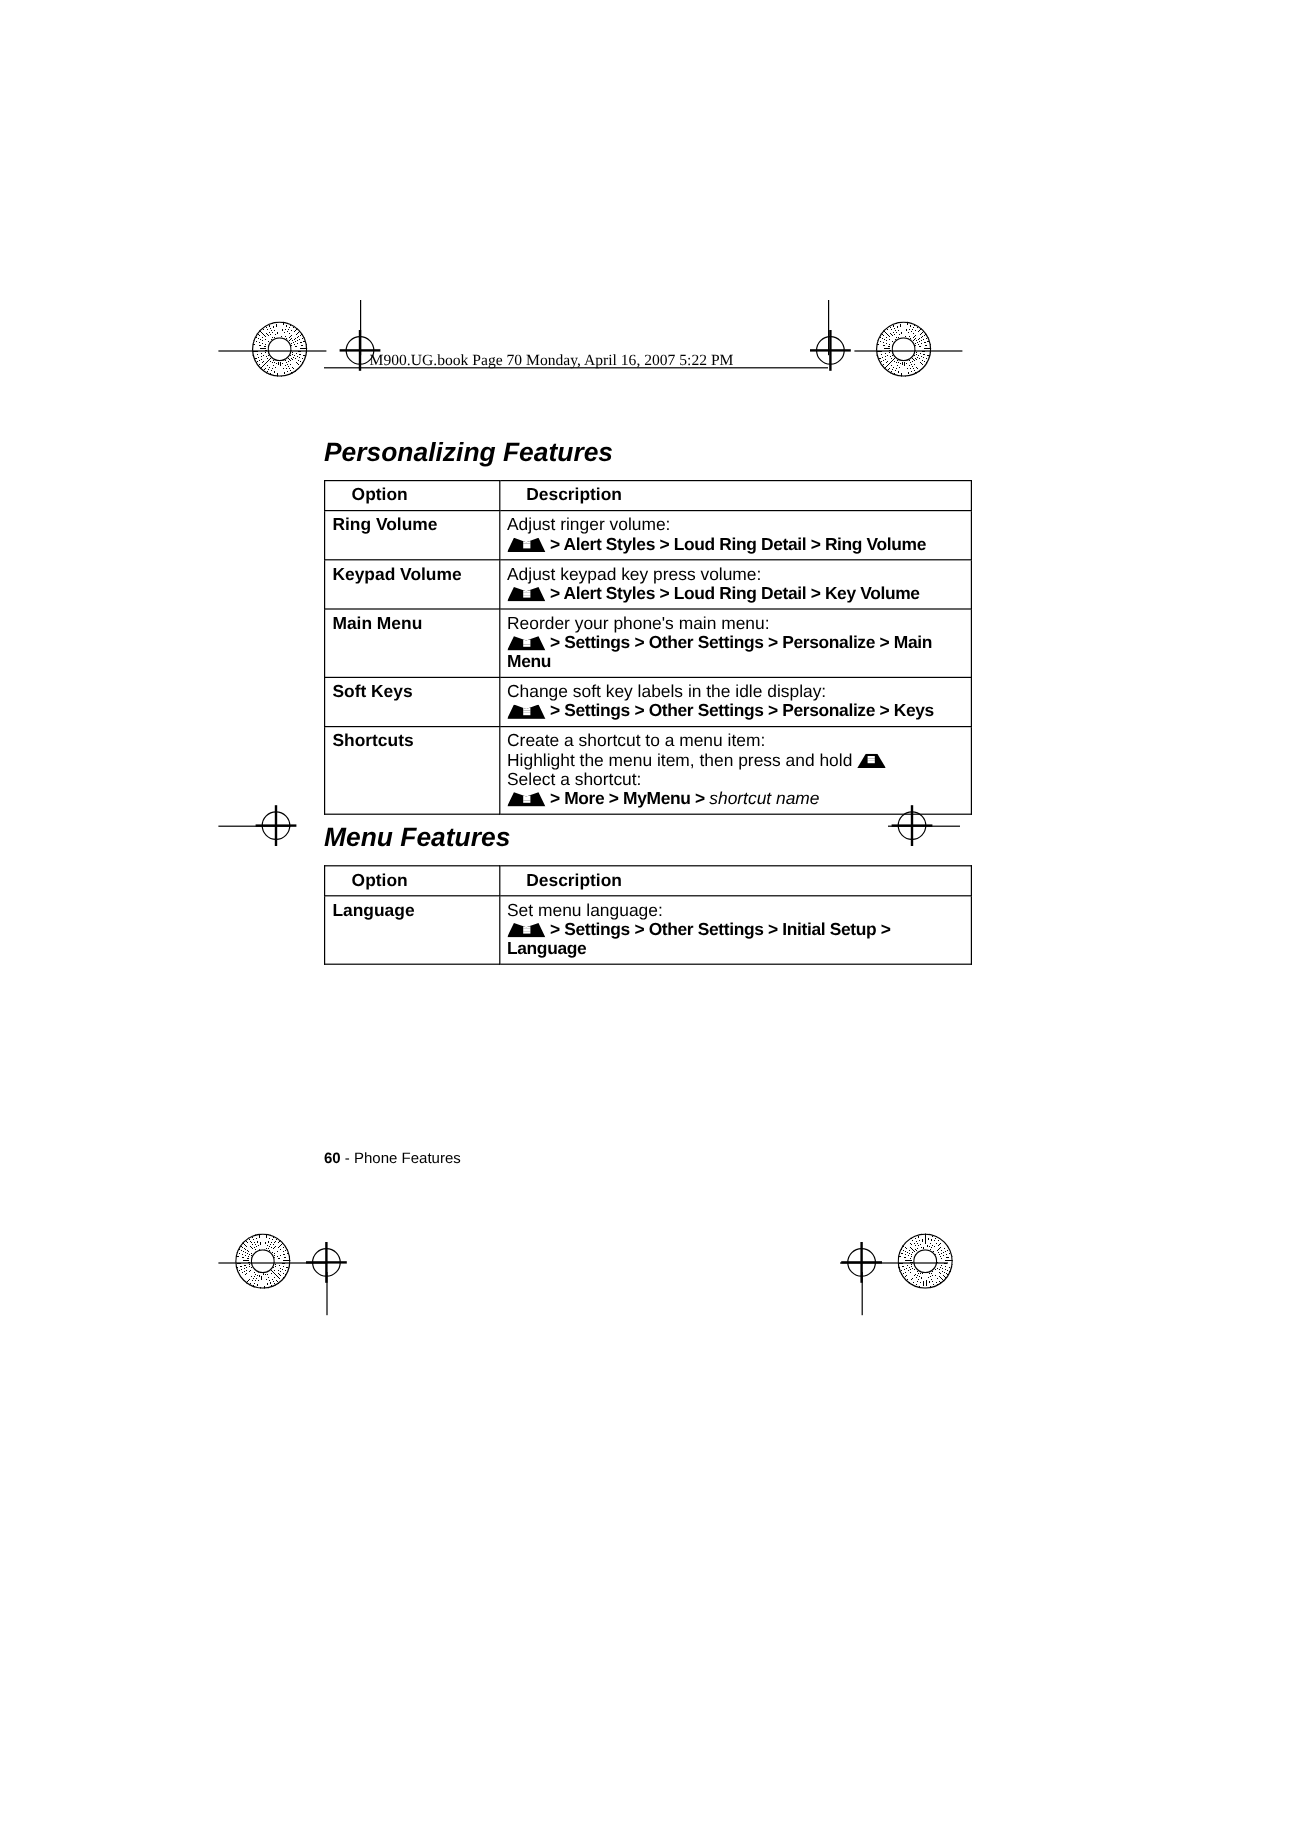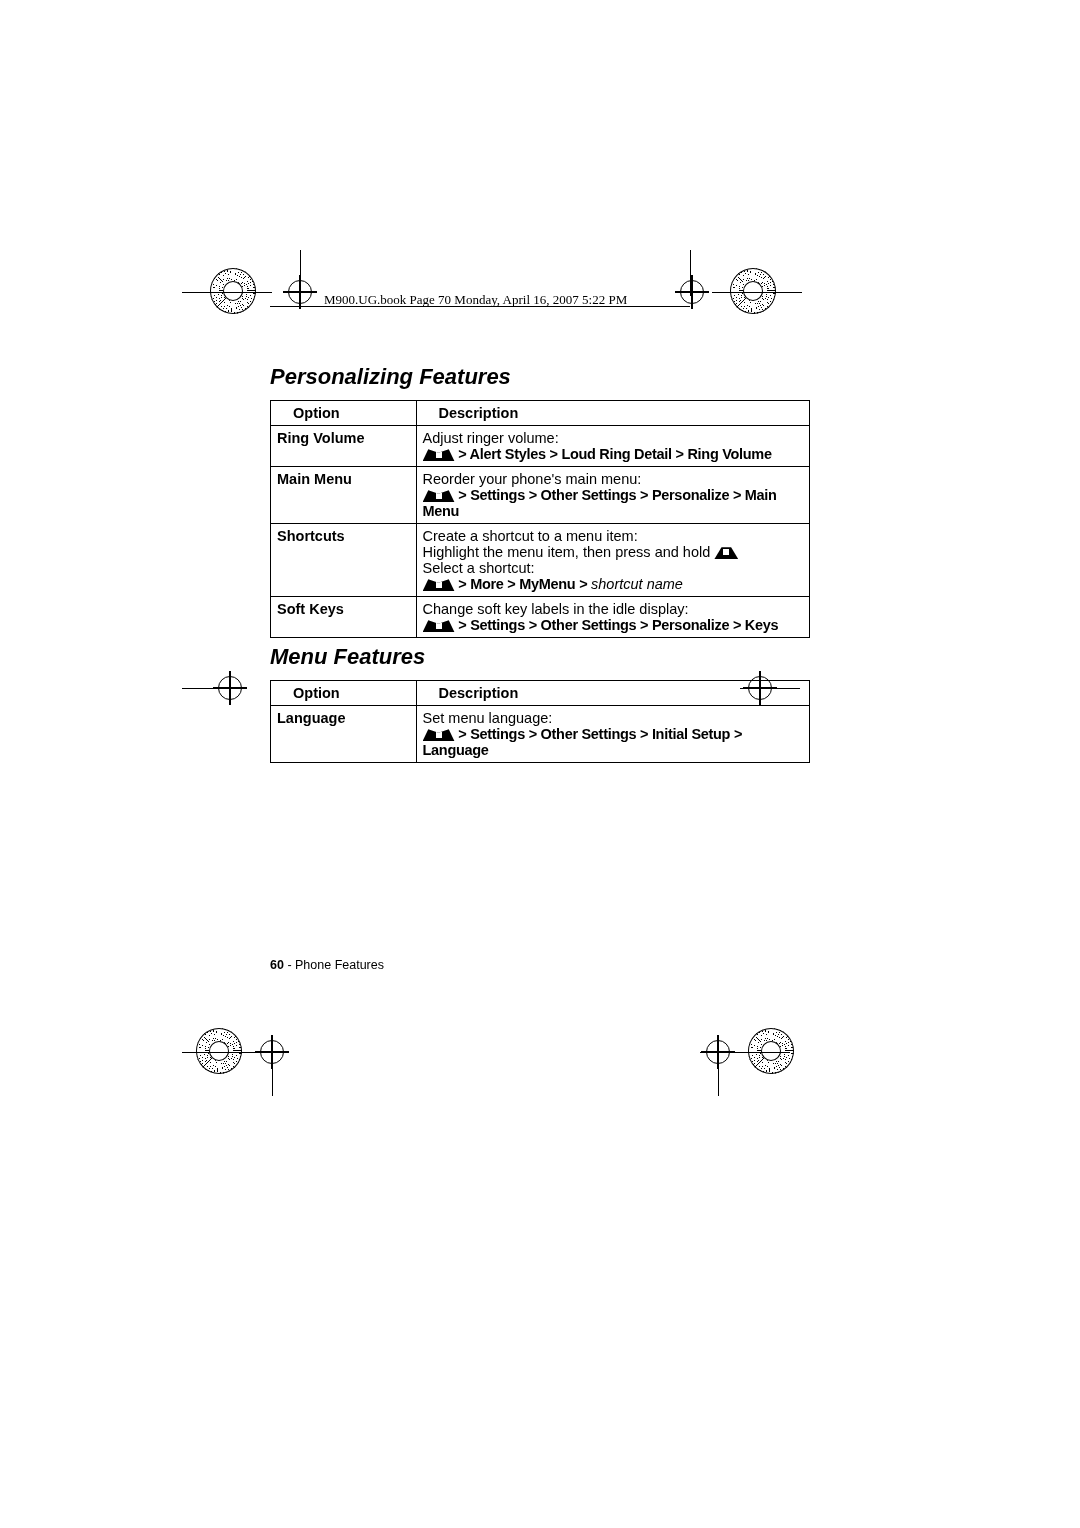--- a/index.html
+++ b/index.html
@@ -13,21 +13,21 @@
     color: #000;
   }
   .page {
     position: absolute;
     left: 270px;
     top: 288px;
     width: 540px;
   }
   .book-header {
     position: absolute;
-    left: 324px;
+    left: 308px;
     top: 292px;
     font-size: 13px;
     font-family: "Times New Roman", serif;
   }
   .book-header-line {
     position: absolute;
     left: 270px;
     top: 306px;
     width: 420px;
     border-top: 1px solid #000;
@@ -162,43 +162,50 @@
       <th>Description</th>
     </tr>
     <tr>
       <td class="opt">Ring Volume</td>
       <td>
         <span>Adjust ringer volume:</span><br>
         <span class="menu-icon"></span><span class="cond">  &gt; Alert Styles &gt; Loud Ring Detail &gt; Ring Volume</span>
       </td>
     </tr>
     <tr>
+      <td class="opt">Keypad Volume</td>
+      <td>
+        <span>Adjust keypad key press volume:</span><br>
+        <span class="menu-icon"></span><span class="cond">  &gt; Alert Styles &gt; Loud Ring Detail &gt; Key Volume</span>
+      </td>
+    </tr>
+    <tr>
       <td class="opt">Main Menu</td>
       <td>
         <span>Reorder your phone's main menu:</span><br>
         <span class="menu-icon"></span><span class="cond"> &gt; Settings &gt; Other Settings &gt; Personalize &gt; Main Menu</span>
+      </td>
+    </tr>
+    <tr>
+      <td class="opt">Soft Keys</td>
+      <td>
+        <span>Change soft key labels in the idle display:</span><br>
+        <span class="menu-icon"></span><span class="cond"> &gt; Settings &gt; Other Settings &gt; Personalize &gt; Keys</span>
       </td>
     </tr>
     <tr>
       <td class="opt">Shortcuts</td>
       <td>
         <span>Create a shortcut to a menu item:</span><br>
         <span>Highlight the menu item, then press and hold</span>
         <span class="hold-icon"></span><br>
         <span>Select a shortcut:</span><br>
         <span class="menu-icon"></span><span class="cond"> &gt; More &gt; MyMenu &gt; </span><span class="ital">shortcut name</span>
       </td>
     </tr>
-    <tr>
-      <td class="opt">Soft Keys</td>
-      <td>
-        <span>Change soft key labels in the idle display:</span><br>
-        <span class="menu-icon"></span><span class="cond"> &gt; Settings &gt; Other Settings &gt; Personalize &gt; Keys</span>
-      </td>
-    </tr>
   </tbody>
     </table>
 
   <div class="section-title" style="margin-top:6px;">Menu Features</div>
 
   <table>
     <tbody>
         <tr>
       <th class="opt">Option</th>
       <th>Description</th>

